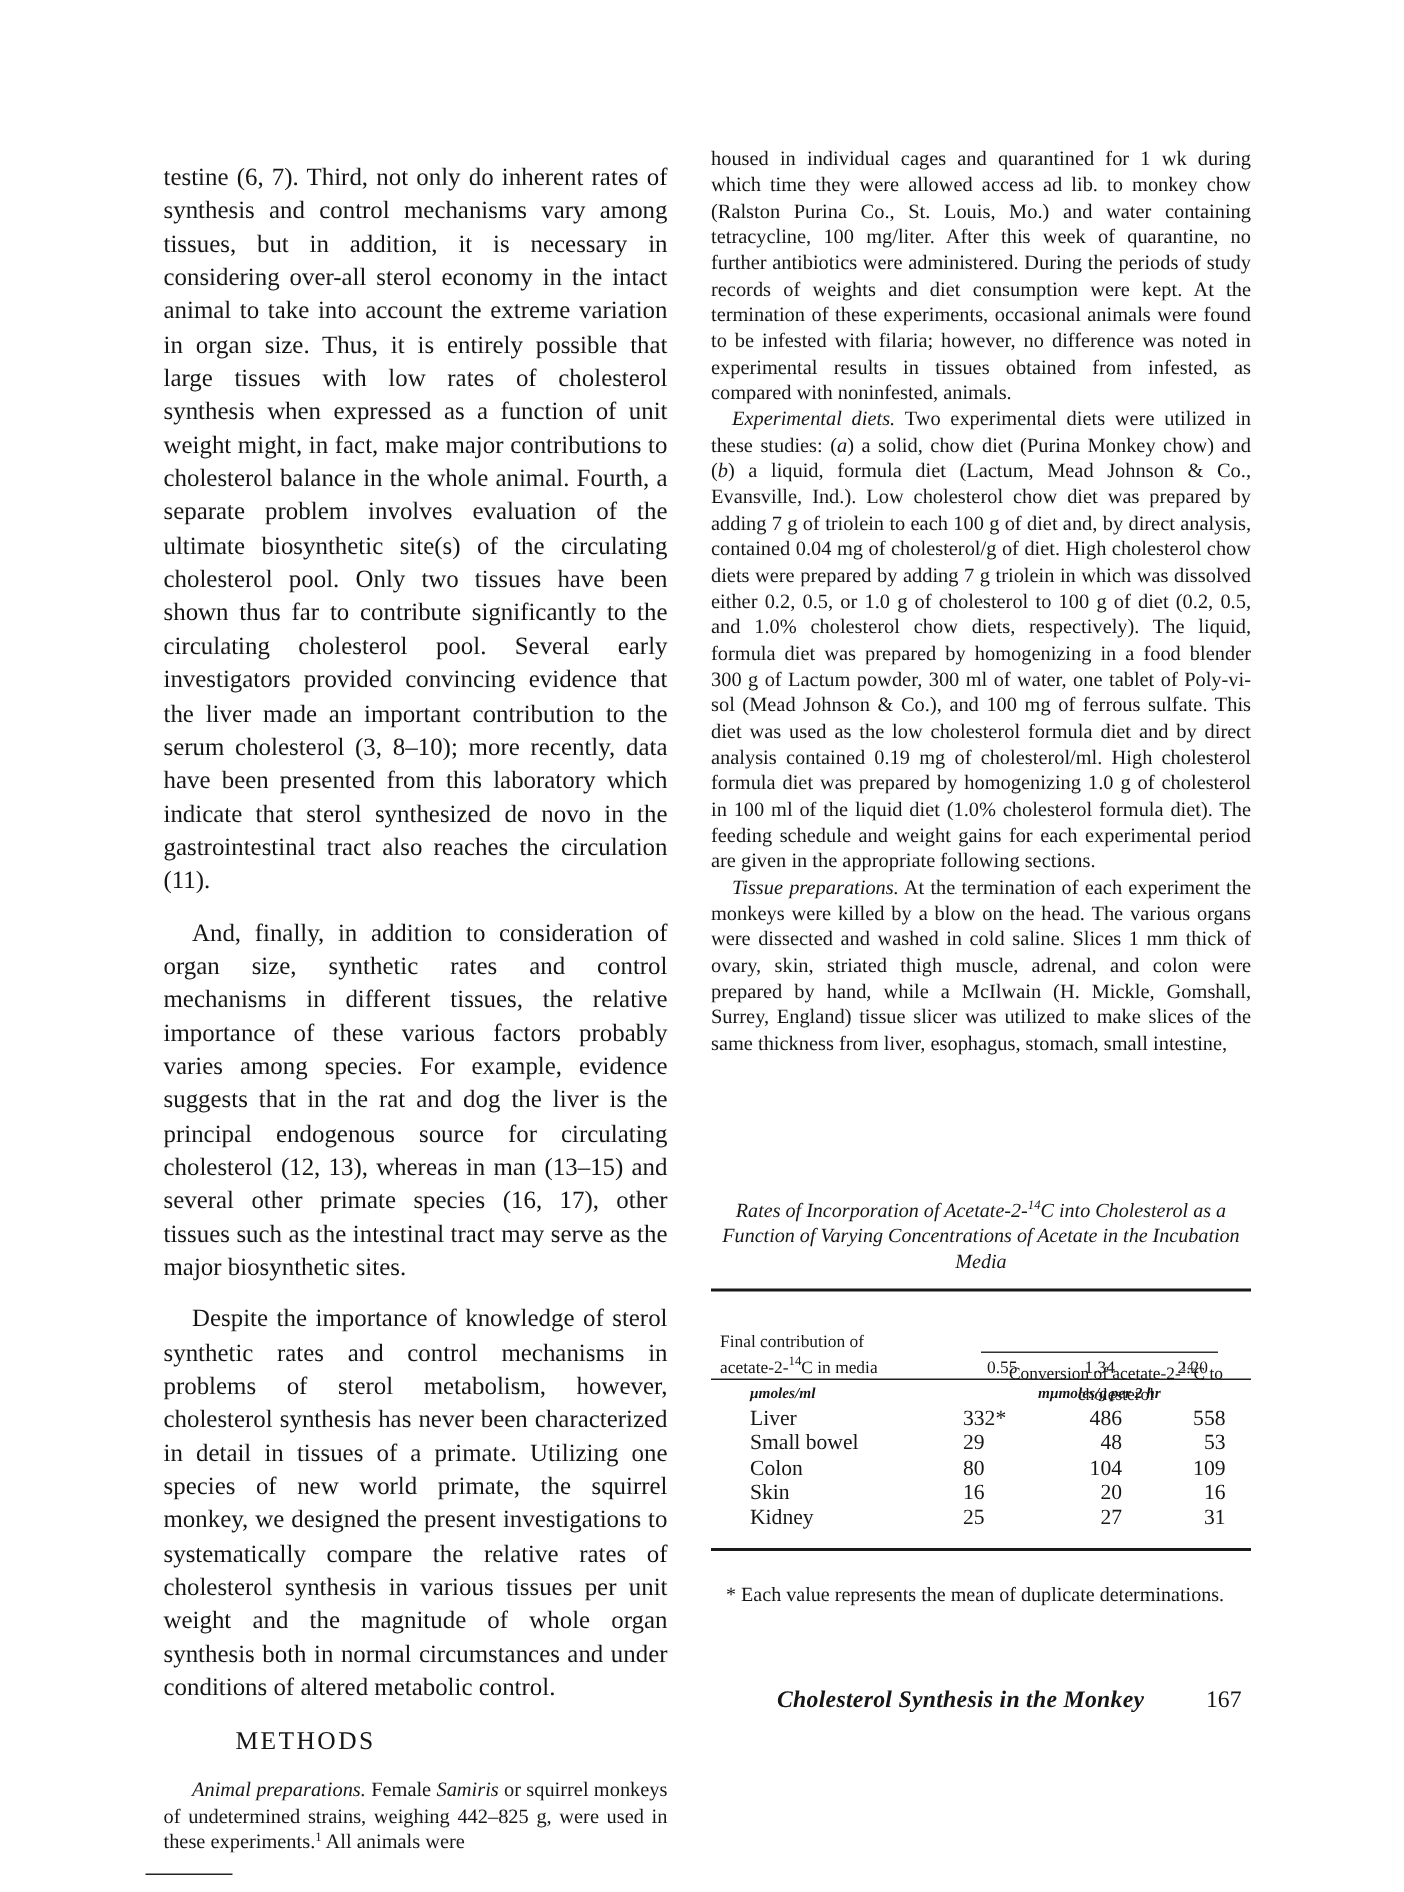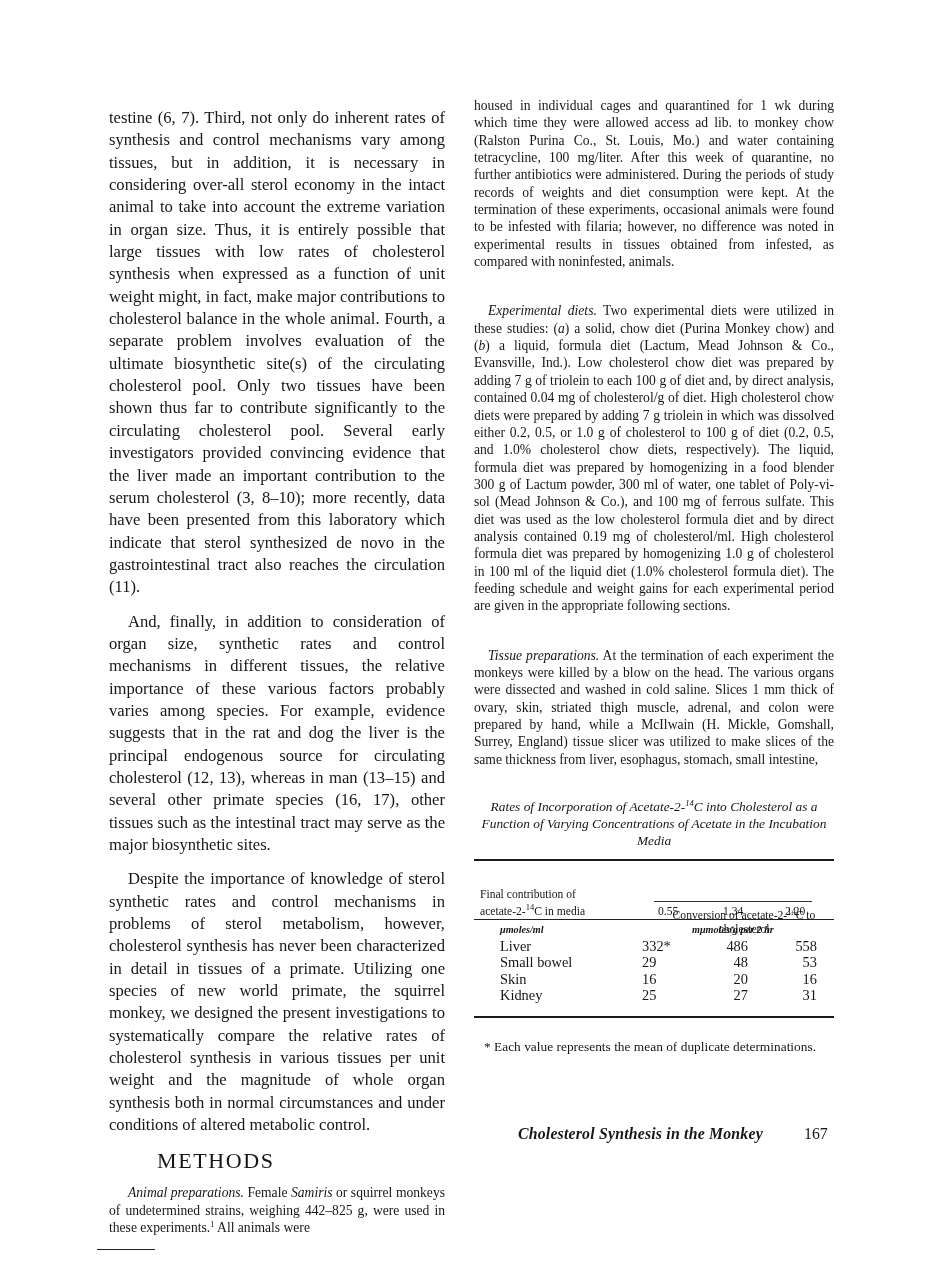--- a/index.html
+++ b/index.html
@@ -2,30 +2,30 @@
 <html><head>
 <meta charset="utf-8">
 <style>
   html, body { margin: 0; padding: 0; background: #ffffff; }
   body { width: 936px; height: 1261px; position: relative; overflow: hidden; color: #161616;
          font-family: "Liberation Serif", "DejaVu Serif", serif; }
   .col-left { position: absolute; left: 97px; top: 95px; width: 360px; font-size: 16.6px; line-height: 22.35px;
               text-align: justify; }
   .col-left p { margin: 12px; text-indent: 0; }
   .col-left p.indent { text-indent: 19px; }
-  .col-left .methods { text-align: left; margin: 14px 0 10px 60px; font-size: 22px; letter-spacing: 1.6px; line-height: 22px; }
+  .col-left .methods { text-align: left; margin: 14px 0 10px 60px; font-size: 17px; letter-spacing: 1.6px; line-height: 22px; }
   .col-left .small { font-size: 13.6px; line-height: 17.4px; }
   .rule-short { width: 58px; border-top: 1.3px solid #222; margin: 9px 0 8px 0; }
   .fn { font-size: 13.4px; line-height: 17.4px; text-align: justify; text-indent: 12px; }
   sup { font-size: 8.5px; vertical-align: 5px; line-height: 0; }
 
   .col-right { position: absolute; left: 474px; top: 97px; width: 360px; font-size: 13.6px; line-height: 17.35px;
                text-align: justify; }
   .col-right p { margin: 0; }
-  .col-right p.indent { text-indent: 14px; margin-top: 32px; }
+  .col-right p.indent { text-indent: 14px; }
   em { font-style: italic; }
 
   .table-block { position: absolute; left: 474px; top: 798px; width: 360px; }
   .table-label { text-align: center; font-size: 15px; letter-spacing: 1px; font-variant: small-caps; margin-bottom: 2px; }
   .table-caption { text-align: center; font-style: italic; font-size: 13.4px; line-height: 17px; padding: 0 2px; }
   .thick-rule { border-top: 2px solid #1a1a1a; }
   .thin-rule { border-top: 1.2px solid #222; }
   .hdr { position: relative; height: 58px; font-size: 11.6px; }
   .hdr .conv { position: absolute; left: 180px; width: 180px; top: 8px; text-align: center; line-height: 14px; margin-top: 40px; }
   .hdr .conv-rule { position: absolute; left: 180px; width: 158px; top: 40px; border-top: 1px solid #333; }
@@ -104,20 +104,26 @@
       <span class="v v1">486</span>
       <span class="v v2">558</span>
     </div>
     <div class="row">
       <span class="name">Small bowel</span>
       <span class="v v0">29</span>
       <span class="v v1">48</span>
       <span class="v v2">53</span>
     </div>
     <div class="row">
+      <span class="name">Colon</span>
+      <span class="v v0">80</span>
+      <span class="v v1">104</span>
+      <span class="v v2">109</span>
+    </div>
+    <div class="row">
       <span class="name">Skin</span>
       <span class="v v0">16</span>
       <span class="v v1">20</span>
       <span class="v v2">16</span>
     </div>
     <div class="row">
       <span class="name">Kidney</span>
       <span class="v v0">25</span>
       <span class="v v1">27</span>
       <span class="v v2">31</span>

